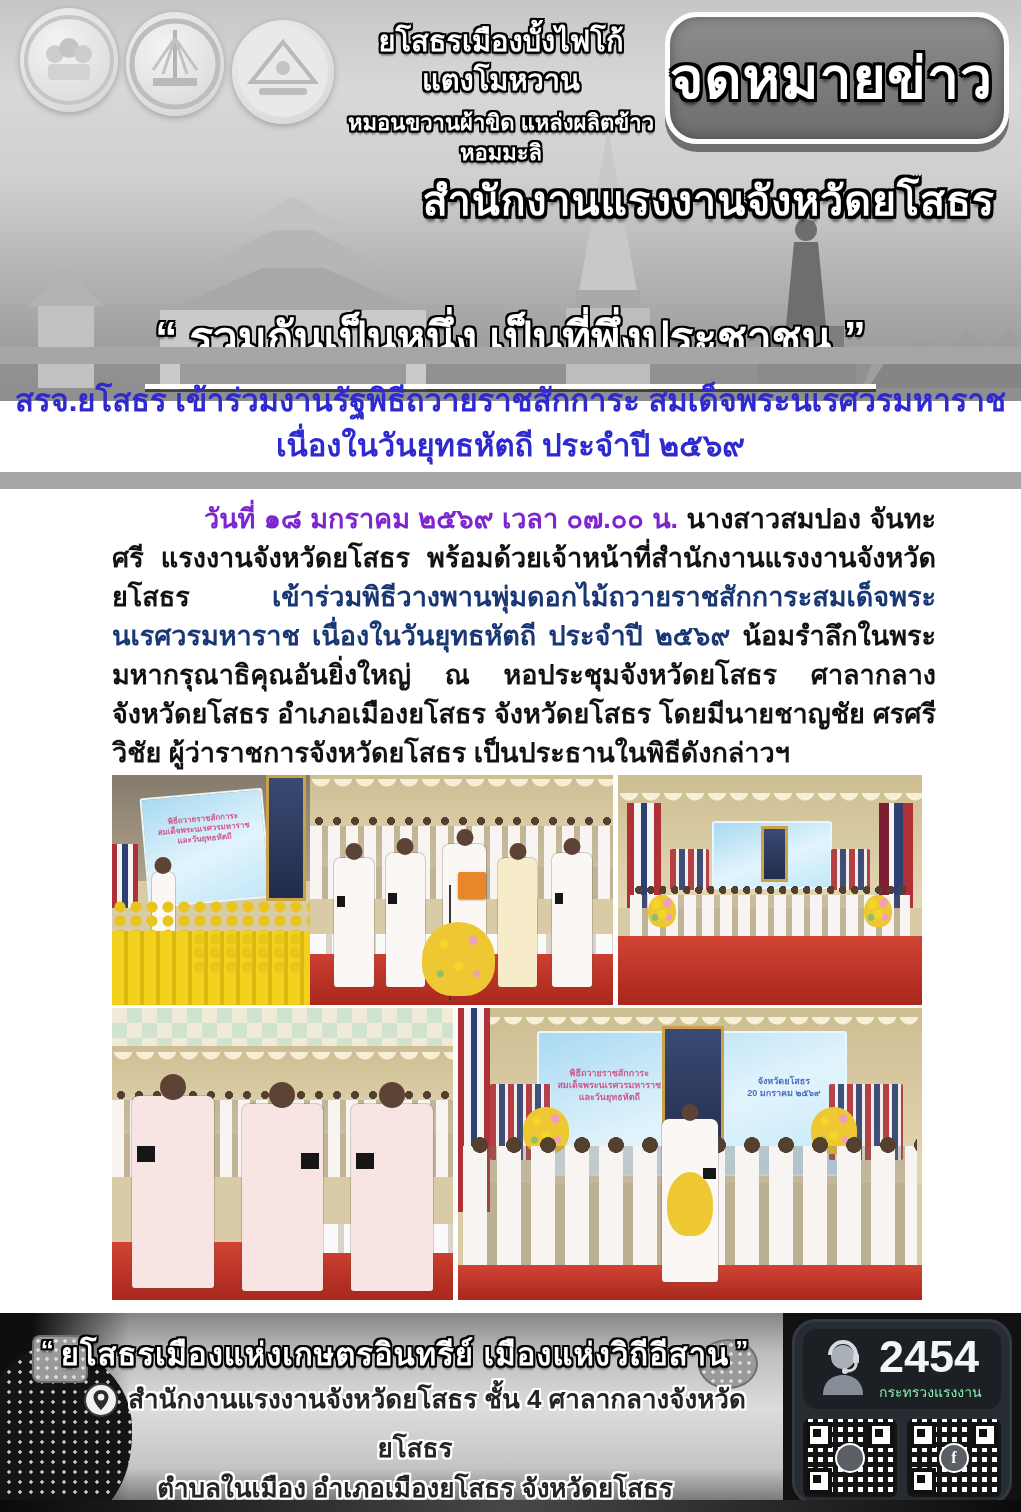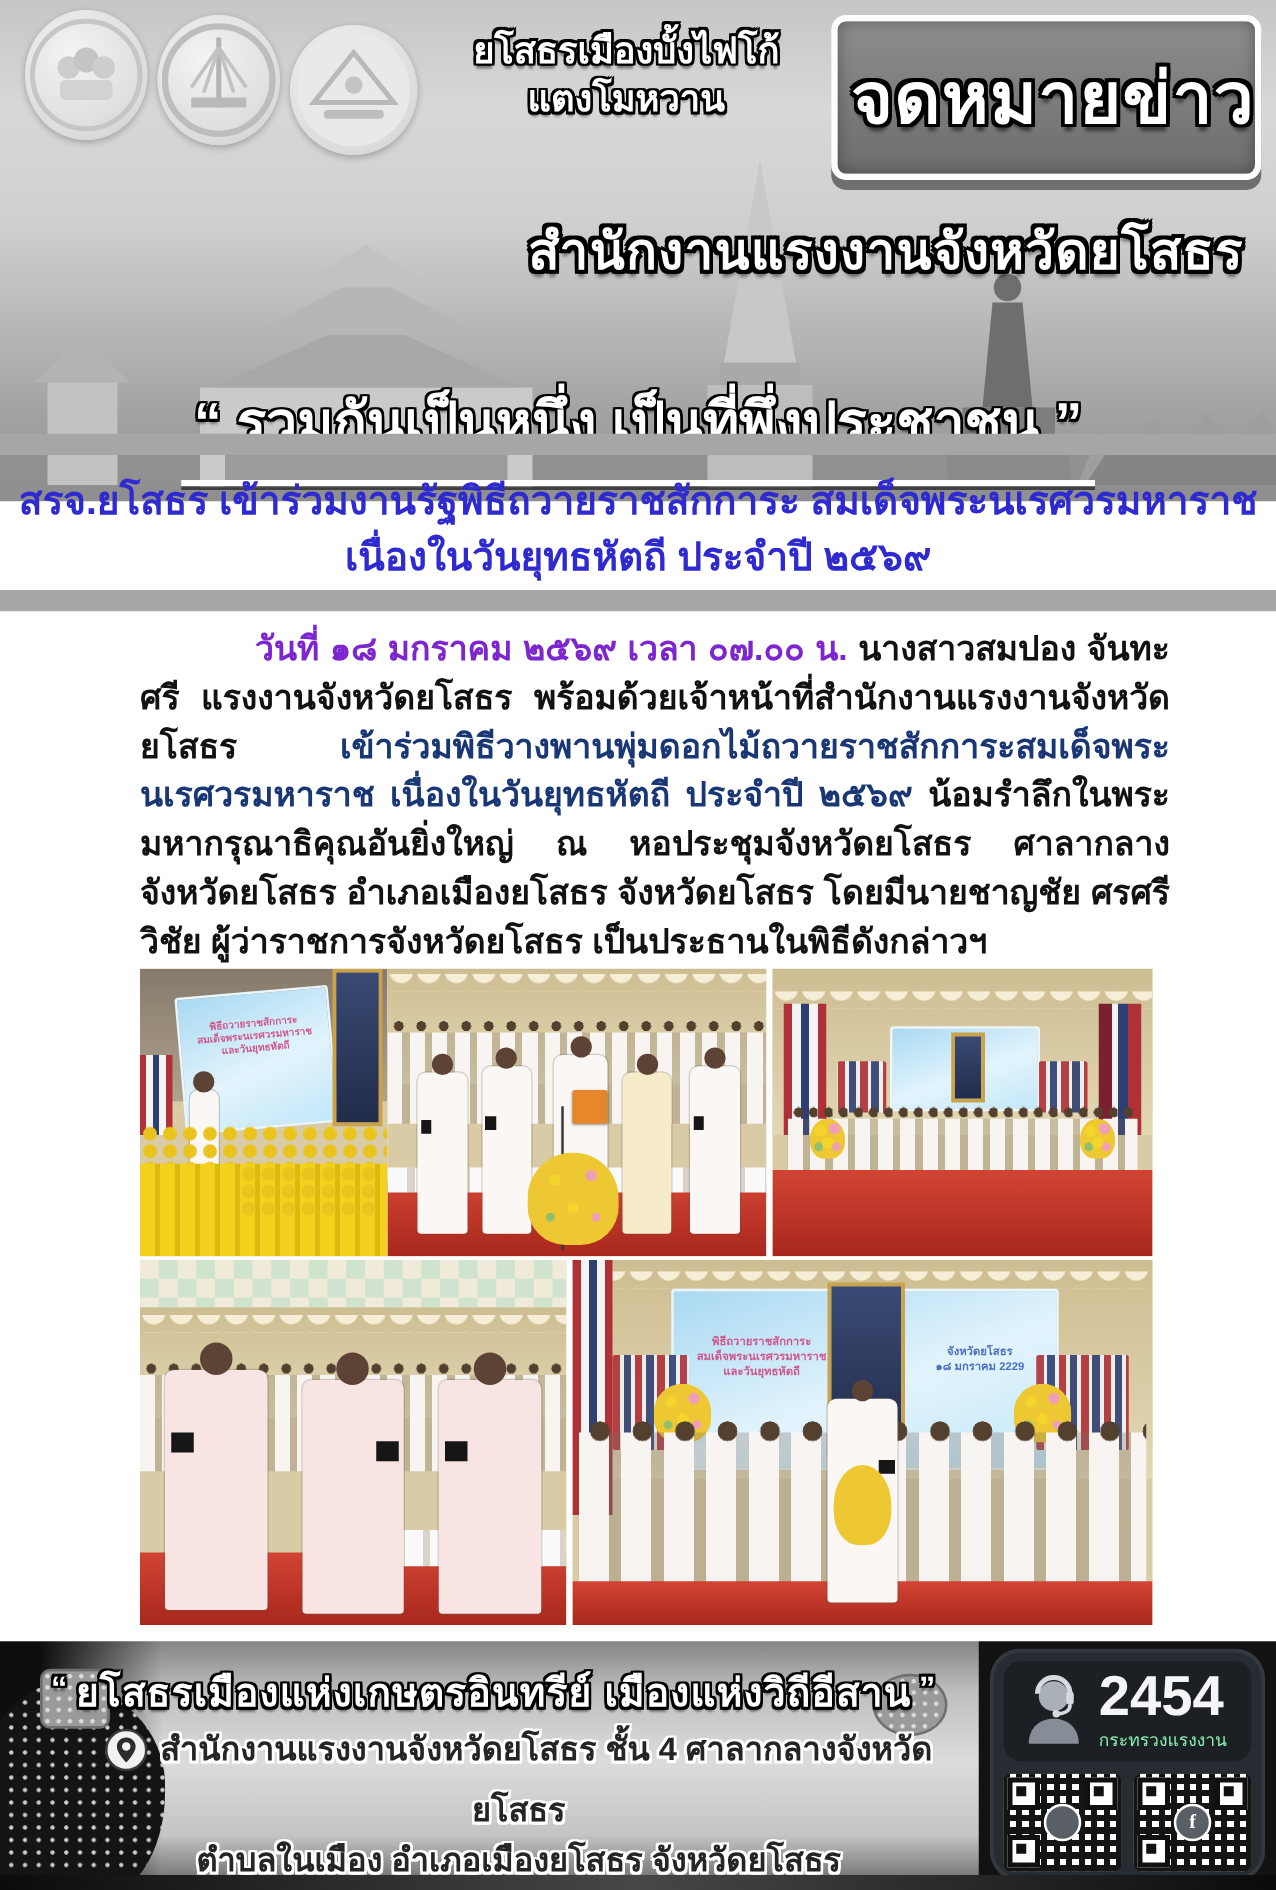--- a/index.html
+++ b/index.html
@@ -20,24 +20,24 @@
   .banner-art{position:absolute;left:0;bottom:0;}
   .seal{position:absolute;border-radius:50%;background:radial-gradient(circle at 40% 35%,#f4f4f4,#dcdcdc 70%,#c9c9c9);
         box-shadow:0 2px 6px rgba(0,0,0,.25);}
   .seal svg{position:absolute;left:0;top:0;}
   .s1{left:20px;top:8px;width:98px;height:104px;}
   .s2{left:126px;top:12px;width:98px;height:104px;}
   .s3{left:232px;top:20px;width:102px;height:104px;}
   .tagline{position:absolute;left:336px;top:22px;width:330px;text-align:center;line-height:1.35;}
   .tg1{font-size:29px;font-weight:bold;}
   .tg2{font-size:22px;font-weight:bold;margin-top:8px;}
-  .news-box{position:absolute;right:12px;top:12px;width:334px;height:122px;border-radius:12px;
+  .news-box{position:absolute;right:12px;top:12px;width:334px;height:122px;border-radius:32px;
             background:linear-gradient(180deg,#8d8d8d,#6d6d6d);border:5px solid #fdfdfd;
             box-shadow:0 8px 0 rgba(30,30,30,.55),inset 0 0 12px rgba(0,0,0,.35);
-            display:flex;align-items:center;justify-content:flex-end;}
+            display:flex;align-items:center;justify-content:flex-start;}
   .news-box span{font-size:57px;font-weight:bold;letter-spacing:1px;}
   .office{position:absolute;right:26px;top:168px;font-size:41px;font-weight:bold;letter-spacing:1px;}
   .slogan-wrap{position:absolute;left:0;bottom:12px;width:100%;text-align:center;}
   .slogan{display:inline-block;font-size:44px;font-weight:bold;padding:0 10px 12px 10px;
           border-bottom:5px solid #fff;box-shadow:0 3px 0 rgba(0,0,0,.55);}
 
   
   .bar{position:absolute;left:0;width:1021px;height:17px;background:#a6a6a6;}
   .bar1{top:347px;} .bar2{top:472px;}
   .headline{position:absolute;left:0;top:378px;width:1021px;text-align:center;
@@ -187,20 +187,21 @@
       <svg width="102" height="104" viewBox="0 0 102 104">
           <circle cx="51" cy="52" r="45" fill="#e9e9e9"></circle>
           <polygon points="51,22 83,62 19,62" fill="none" stroke="#b9b9b9" stroke-width="4"></polygon>
           <circle cx="51" cy="48" r="7" fill="#c4c4c4"></circle>
           <rect x="27" y="68" width="48" height="7" rx="3" fill="#bdbdbd"></rect>
         </svg>
     </div>
 
     <div class="tagline">
       <div class="tg1 ol-b">ยโสธรเมืองบั้งไฟโก้ แตงโมหวาน</div>
+      <div class="tg2 ol-b">หมอนขวานผ้าขิด แหล่งผลิตข้าวหอมมะลิ</div>
     </div>
 
     <div class="news-box">
       <span class="ol-b-lg">จดหมายข่าว</span>
     </div>
 
     <div class="office ol-b-lg">สำนักงานแรงงานจังหวัดยโสธร</div>
 
     <div class="slogan-wrap">
       <span class="slogan ol-b">“ รวมกันเป็นหนึ่ง เป็นที่พึ่งประชาชน ”</span>
@@ -307,21 +308,21 @@
       <div class="bunting" style="top:3%;"></div>
       <div class="tbanner" style="left:0;top:0;width:7%;height:70%;"></div>
       <div class="screen" style="left:17%;top:8%;width:66%;height:48%;">
         <div class="bd-text-l" style="left:2%;top:24%;width:42%;">
           <span>พิธีถวายราชสักการะ</span><br>
           <span>สมเด็จพระนเรศวรมหาราช</span><br>
           <span>และวันยุทธหัตถี</span>
         </div>
         <div class="bd-text-r" style="right:2%;top:30%;width:36%;">
           <span>จังหวัดยโสธร</span><br>
-          <span>๑๘ มกราคม 2229</span>
+          <span>20 มกราคม ๒๕๖๙</span>
         </div>
       </div>
       <div class="portrait" style="left:44%;top:6%;width:12%;height:46%;"></div>
       <div class="flagrow" style="left:7%;top:26%;width:13%;height:26%;"></div>
       <div class="flagrow" style="right:4%;top:26%;width:16%;height:26%;"></div>
       <div class="bouq" style="left:14%;top:34%;width:10%;height:16%;"></div>
       <div class="bouq" style="right:14%;top:34%;width:10%;height:16%;"></div>
       <div class="crowd" style="left:1%;top:44%;width:98%;height:48%;background-size:34px 22px,100% 100%;background-image:radial-gradient(circle 8px at 17px 9px,#54402f 97%,rgba(0,0,0,0)),repeating-linear-gradient(90deg,#f8f4f1 0 24px,rgba(120,110,100,.3) 24px 34px);}"></div>
       <div class="floor" style="height:12%;"></div>
       <div class="person" style="left:44%;top:38%;width:12%;height:56%;">

